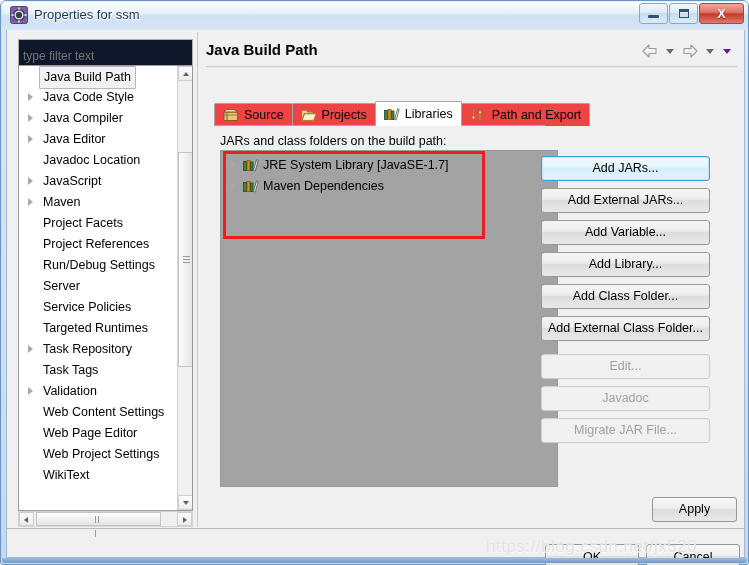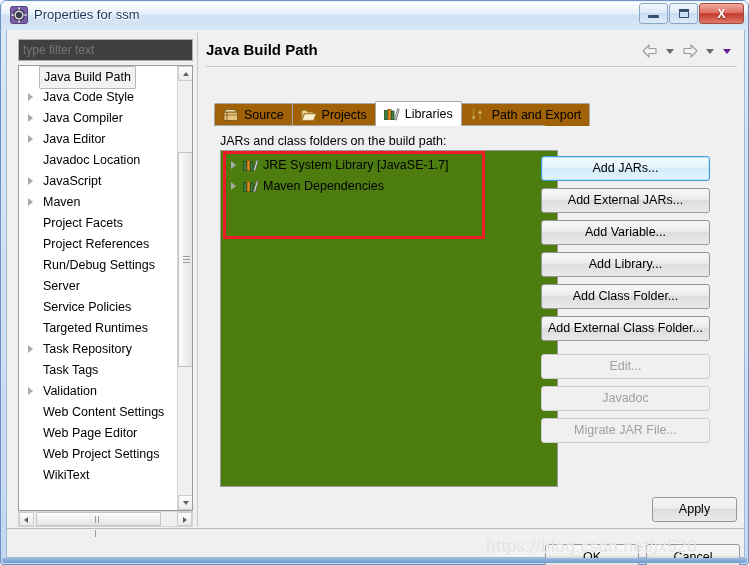--- a/index.html
+++ b/index.html
@@ -69,23 +69,23 @@
     background:#f0f0f0;
     border:1px solid #9fb8d4;
     border-top:none;
     box-sizing:border-box;
   }
 
   
   .filter-box{
     position:absolute;left:11px;top:9px;width:175px;height:22px;
     box-sizing:border-box;
-    border:1px solid #abadb3;background:#404040;
+    border:1px solid #abadb3;background:#0f172a;
     font-family:"Liberation Sans", sans-serif;font-size:12px;
-    color:#8a8a8a;padding:10px 4px;outline:none;
+    color:#8a8a8a;padding:16px 4px;outline:none;
   }
   .tree-panel{
     position:absolute;left:11px;top:35px;width:175px;height:446px;
     background:#fff;border:1px solid #9a9a9a;box-sizing:border-box;
     overflow:hidden;
   }
   .tree-list{position:absolute;left:0;top:0;width:160px;}
   .tnode{
     height:21px;line-height:21px;
     font-size:12.5px;color:#000;
@@ -169,39 +169,39 @@
   .hline{
     position:absolute;left:199px;top:36px;width:531px;height:1px;background:#c8c8c8;
   }
 
   
   .tabs{position:absolute;left:207px;top:71px;height:25px;display:flex;align-items:flex-end;}
   .tab{
     height:23px;box-sizing:border-box;
     display:flex;align-items:center;gap:5px;padding:0 8px;
     border:1px solid #a6a6a6;border-bottom:none;
-    background:#a16207;
+    background:#ef4444;
     font-size:12.5px;color:#000;white-space:nowrap;
     border-radius:2px 2px 0 0;
     margin-right:-1px;
     position:relative;
   }
   .tab.active{
     background:#ffffff;height:25px;z-index:3;
   }
   .tab-underline{
     position:absolute;left:207px;top:95px;width:331px;height:1px;background:#a6a6a6;z-index:1;
   }
 
   .panel-label{
     position:absolute;left:213px;top:104px;font-size:12.5px;color:#000;
   }
   .libbox{
     position:absolute;left:213px;top:120px;width:338px;height:337px;
-    background:#4d7c0f;border:1px solid #9a9a9a;box-sizing:border-box;
+    background:#a3a3a3;border:1px solid #9a9a9a;box-sizing:border-box;
   }
   .libitem{
     position:relative;height:21px;line-height:21px;padding-left:42px;
     font-size:12.5px;color:#000;white-space:nowrap;
   }
   .libitem .arrow{left:10px;top:6px;}
   .lib-icon{position:absolute;left:22px;top:3px;width:16px;height:15px;}
 
   .redbox{
     position:absolute;left:216px;top:121px;width:262px;height:88px;

